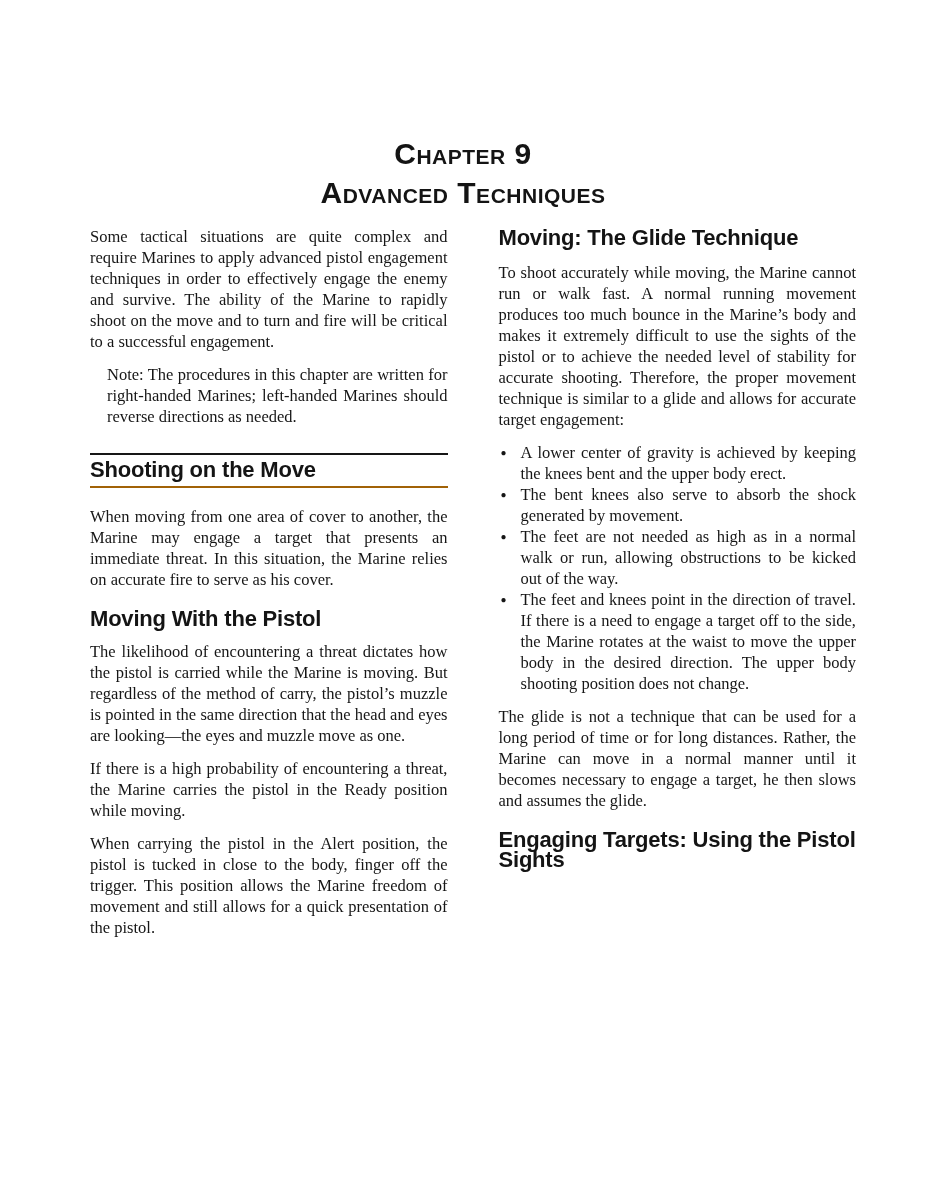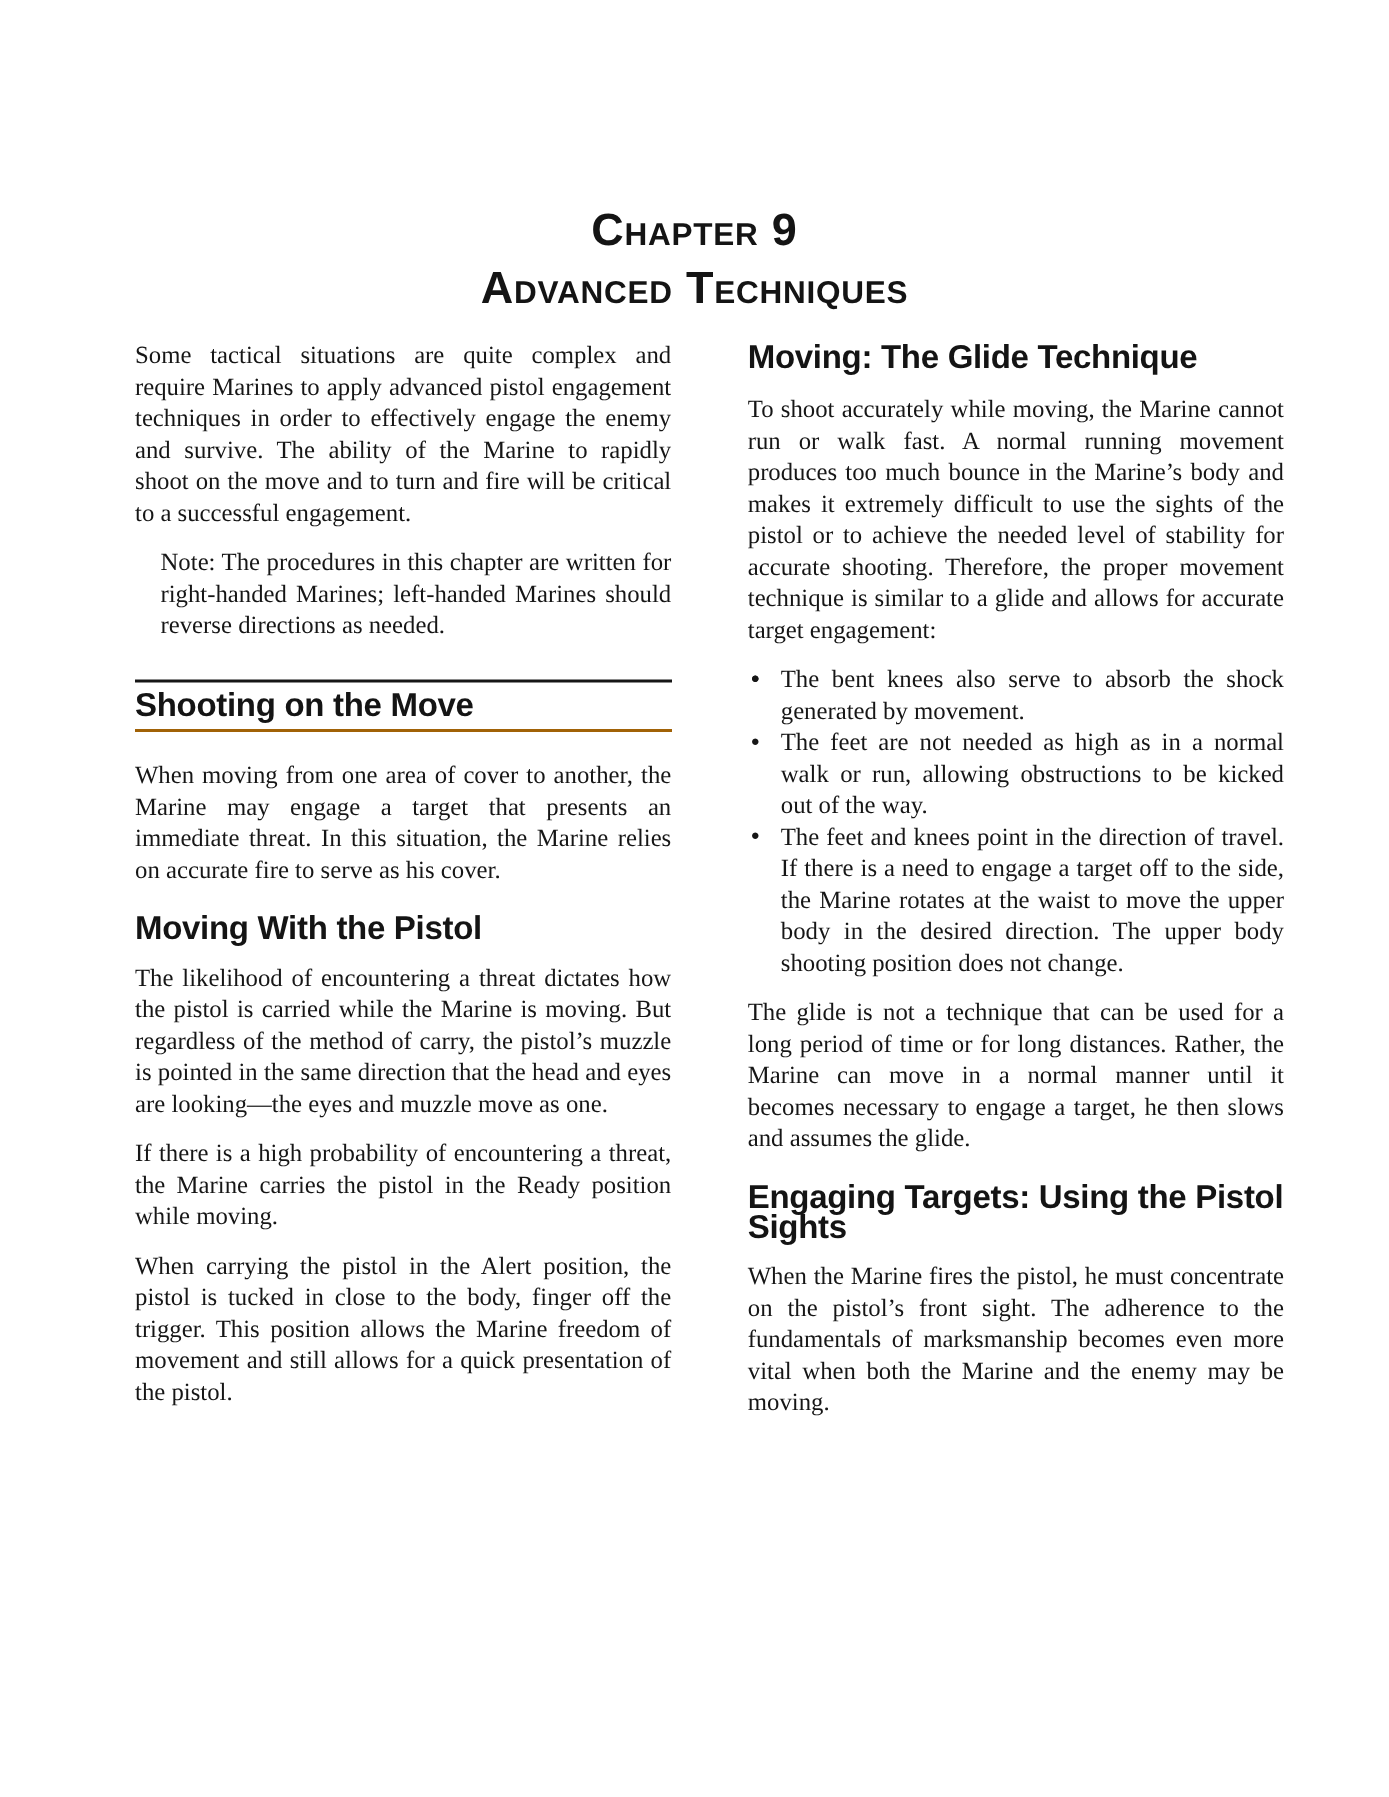--- a/index.html
+++ b/index.html
@@ -116,27 +116,26 @@
       <p>If there is a high probability of encountering a threat, the Marine carries the pistol in the Ready position while moving.</p>
       <p>When carrying the pistol in the Alert position, the pistol is tucked in close to the body, finger off the trigger. This position allows the Marine freedom of movement and still allows for a quick presentation of the pistol.</p>
     </div>
 
     <div class="col col-right">
       <div class="subhead first">Moving: The Glide Technique</div>
 
       <p>To shoot accurately while moving, the Marine cannot run or walk fast. A normal running movement produces too much bounce in the Marine’s body and makes it extremely difficult to use the sights of the pistol or to achieve the needed level of stability for accurate shooting. Therefore, the proper movement technique is similar to a glide and allows for accurate target engagement:</p>
 
       <ul class="bullet-list">
-        <li><span class="bullet-marker">●</span></li>
+        <li><span class="bullet-marker">●</span><span>A lower center of gravity is achieved by keeping the knees bent and the upper body erect.</span></li>
         <li><span class="bullet-marker">●</span><span>The bent knees also serve to absorb the shock generated by movement.</span></li>
         <li><span class="bullet-marker">●</span><span>The feet are not needed as high as in a normal walk or run, allowing obstructions to be kicked out of the way.</span></li>
         <li><span class="bullet-marker">●</span><span>The feet and knees point in the direction of travel. If there is a need to engage a target off to the side, the Marine rotates at the waist to move the upper body in the desired direction. The upper body shooting position does not change.</span></li>
       </ul>
 
       <p>The glide is not a technique that can be used for a long period of time or for long distances. Rather, the Marine can move in a normal manner until it becomes necessary to engage a target, he then slows and assumes the glide.</p>
 
       <div class="subhead spaced">Engaging Targets: Using the Pistol Sights</div>
 
-      <p>When the Marine fires the pistol, he must concentrate on the pistol’s front sight. The adherence to the fundamentals of marksmanship becomes even more vital when both the Marine and the enemy may be moving.</p>
     </div>
 
   </div>
 </div>
 
 </body></html>

